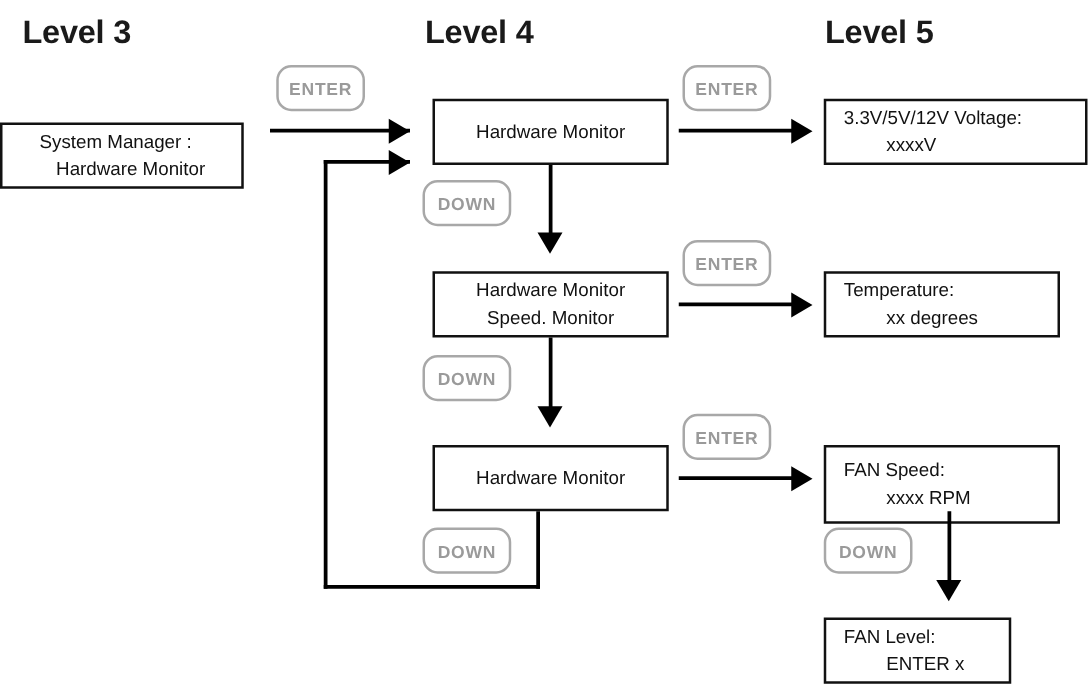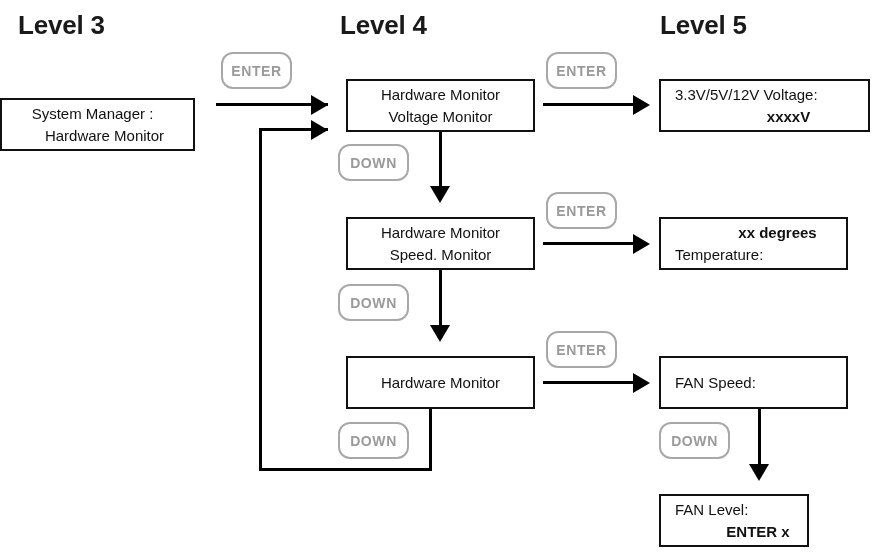--- a/index.html
+++ b/index.html
@@ -38,21 +38,21 @@
     font-size: 15px;
     color: #111111;
     line-height: 1.45;
   }
   .menu-box .ln { white-space: nowrap; }
   .menu-box.center .ln { text-align: center; }
   .menu-box.indent {
     padding-left: 14px;
   }
   .menu-box.indent .ln1 { text-align: left; }
-  .menu-box.indent .ln2 { text-align: center; padding-left: 34px; font-weight: bold; }
+  .menu-box.indent .ln2 { text-align: left; padding-left: 34px; }
   .menu-box.center .ln2 { text-align: center; }
 
   
   .menu-box.sysmgr .ln1 { text-align: center; padding-right: 10px; }
   .menu-box.sysmgr .ln2 { text-align: center; padding-left: 14px; }
 
   
   .key-btn {
     position: absolute;
     box-sizing: border-box;
@@ -113,21 +113,20 @@
   </div>
 
   <div class="line-h" style="left:216px; top:103px; width:112px;"></div>
   <div class="arrow-r" style="left:311px; top:95px;"></div>
 
   <div class="line-h" style="left:259px; top:128px; width:69px;"></div>
   <div class="arrow-r" style="left:311px; top:120px;"></div>
 
   <div class="menu-box center" style="left:346px; top:79px; width:189px; height:53px;">
     <div class="ln ln1">Hardware Monitor</div>
-    <div class="ln ln2">Voltage Monitor</div>
   </div>
 
   <div class="key-btn" style="left:546px; top:52px; width:71px; height:37px;">
     <span>ENTER</span>
   </div>
   <div class="line-h" style="left:543px; top:103px; width:98px;"></div>
   <div class="arrow-r" style="left:633px; top:95px;"></div>
 
   <div class="menu-box indent" style="left:659px; top:79px; width:211px; height:53px;">
     <div class="ln ln1">3.3V/5V/12V Voltage:</div>
@@ -145,42 +144,43 @@
     <div class="ln ln2">Speed. Monitor</div>
   </div>
 
   <div class="key-btn" style="left:546px; top:192px; width:71px; height:37px;">
     <span>ENTER</span>
   </div>
   <div class="line-h" style="left:543px; top:242px; width:98px;"></div>
   <div class="arrow-r" style="left:633px; top:234px;"></div>
 
   <div class="menu-box indent" style="left:659px; top:217px; width:189px; height:53px;">
+    <div class="ln ln1">Temperature:</div>
     <div class="ln ln2">xx degrees</div>
-    <div class="ln ln1">Temperature:</div>
   </div>
 
   <div class="key-btn" style="left:338px; top:284px; width:71px; height:37px;">
     <span>DOWN</span>
   </div>
   <div class="line-v" style="left:439px; top:270px; height:58px;"></div>
   <div class="arrow-d" style="left:430px; top:325px;"></div>
 
   <div class="menu-box center" style="left:346px; top:356px; width:189px; height:53px;">
     <div class="ln ln1">Hardware Monitor</div>
   </div>
 
   <div class="key-btn" style="left:546px; top:331px; width:71px; height:37px;">
     <span>ENTER</span>
   </div>
   <div class="line-h" style="left:543px; top:381px; width:98px;"></div>
   <div class="arrow-r" style="left:633px; top:373px;"></div>
 
-  <div class="menu-box indent" style="left:659px; top:356px; width:189px; height:53px;">
+  <div class="menu-box indent" style="left:659px; top:356px; width:189px; height:63px;">
     <div class="ln ln1">FAN Speed:</div>
+    <div class="ln ln2">xxxx RPM</div>
   </div>
 
   <div class="key-btn" style="left:338px; top:422px; width:71px; height:37px;">
     <span>DOWN</span>
   </div>
 
   <div class="line-v" style="left:429px; top:409px; height:62px;"></div>
   <div class="line-h" style="left:259px; top:468px; width:173px;"></div>
   <div class="line-v" style="left:259px; top:128px; height:343px;"></div>
 

